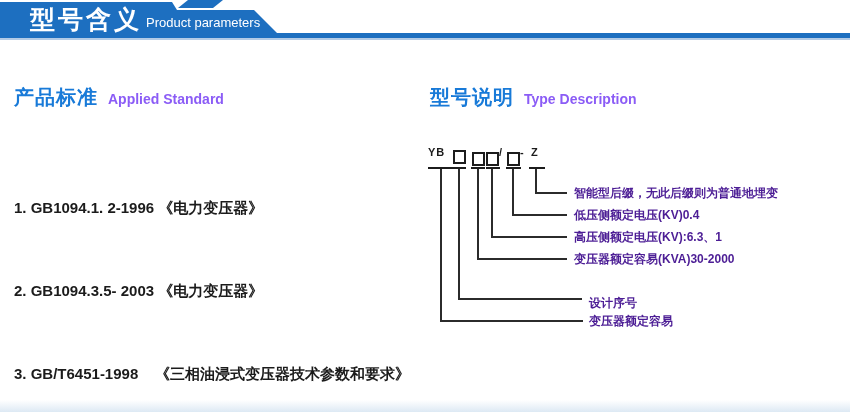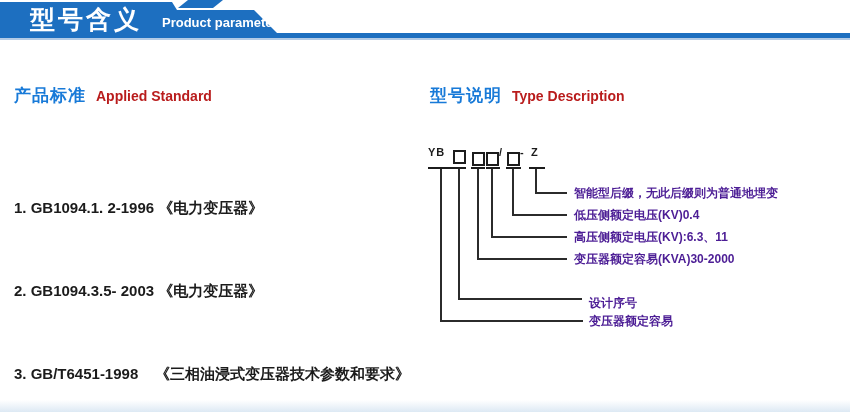--- a/index.html
+++ b/index.html
@@ -6,30 +6,30 @@
   body { background:#fff; }
   .page { position:relative; width:850px; height:412px; background:#ffffff; overflow:hidden;
           font-family:"Liberation Sans","DejaVu Sans",sans-serif; }
 
   
   .banner-ribbon { position:absolute; left:0; top:2px; width:278px; height:31px; background:#1d6fc0;
                    clip-path:polygon(0 0,172px 0,177px 8px,254px 8px,277px 31px,0 31px); }
   .banner-notch  { position:absolute; left:178px; top:0; width:45px; height:8px; background:#1d6fc0;
                    clip-path:polygon(10px 0,45px 0,35px 8px,0 8px); }
   .banner-cn { position:absolute; left:30px; top:3px; font-size:25px; font-weight:700; color:#ffffff; letter-spacing:3px; }
-  .banner-en { position:absolute; left:146px; top:15px; font-size:13px; font-weight:700; color:#ffffff;margin-left:16px; }
+  .banner-en { position:absolute; left:146px; top:15px; font-size:13px; font-weight:400; color:#ffffff; }
   .rule-main  { position:absolute; left:0; top:33px; width:850px; height:5px; background:#1d6fc0; }
   .rule-light { position:absolute; left:0; top:38px; width:850px; height:2px; background:#b3cbe6; }
 
   
   .section-head { position:absolute; display:flex; align-items:baseline; gap:10px; }
   .head-left  { left:14px;  top:84px; }
   .head-right { left:430px; top:84px; }
-  .head-cn { font-size:17px; font-weight:700; color:#187ad8; letter-spacing:1px; }
-  .head-en { font-size:14px; font-weight:600; color:#b91c1c; }
+  .head-cn { font-size:20px; font-weight:700; color:#187ad8; letter-spacing:1px; }
+  .head-en { font-size:14px; font-weight:600; color:#8b5cf6; }
 
   
   .std-list { position:absolute; left:14px; top:139px; font-size:15px; font-weight:600;
               color:#1b1b1b; line-height:27.6px; white-space:pre; }
 
   
   .code-text { position:absolute; font-size:11px; font-weight:700; color:#1c1c1c; letter-spacing:1px; }
   .code-box  { position:absolute; width:13px; height:14px; border:2px solid #1c1c1c; background:#fff; }
   .sym-underline { position:absolute; height:2px; background:#1c1c1c; }
   .vline { position:absolute; width:2px; background:#2b2b2b; }
@@ -97,19 +97,19 @@
 
   <div class="hline" style="left:535px; top:192px; width:32px;"></div>
   <div class="hline" style="left:512px; top:214px; width:55px;"></div>
   <div class="hline" style="left:491px; top:236px; width:76px;"></div>
   <div class="hline" style="left:477px; top:258px; width:90px;"></div>
   <div class="hline" style="left:458px; top:298px; width:124px;"></div>
   <div class="hline" style="left:440px; top:320px; width:143px;"></div>
 
   <div class="dlabel" style="left:574px; top:185px;">智能型后缀，无此后缀则为普通地埋变</div>
   <div class="dlabel" style="left:574px; top:207px;">低压侧额定电压(KV)0.4</div>
-  <div class="dlabel" style="left:574px; top:229px;">高压侧额定电压(KV):6.3、11</div>
+  <div class="dlabel" style="left:574px; top:229px;">高压侧额定电压(KV):6.3、1</div>
   <div class="dlabel" style="left:574px; top:251px;">变压器额定容易(KVA)30-2000</div>
   <div class="dlabel" style="left:589px; top:295px;">设计序号</div>
   <div class="dlabel" style="left:589px; top:313px;">变压器额定容易</div>
 
   <div class="bottom-fade"></div>
 </div>
 
 </body></html>

